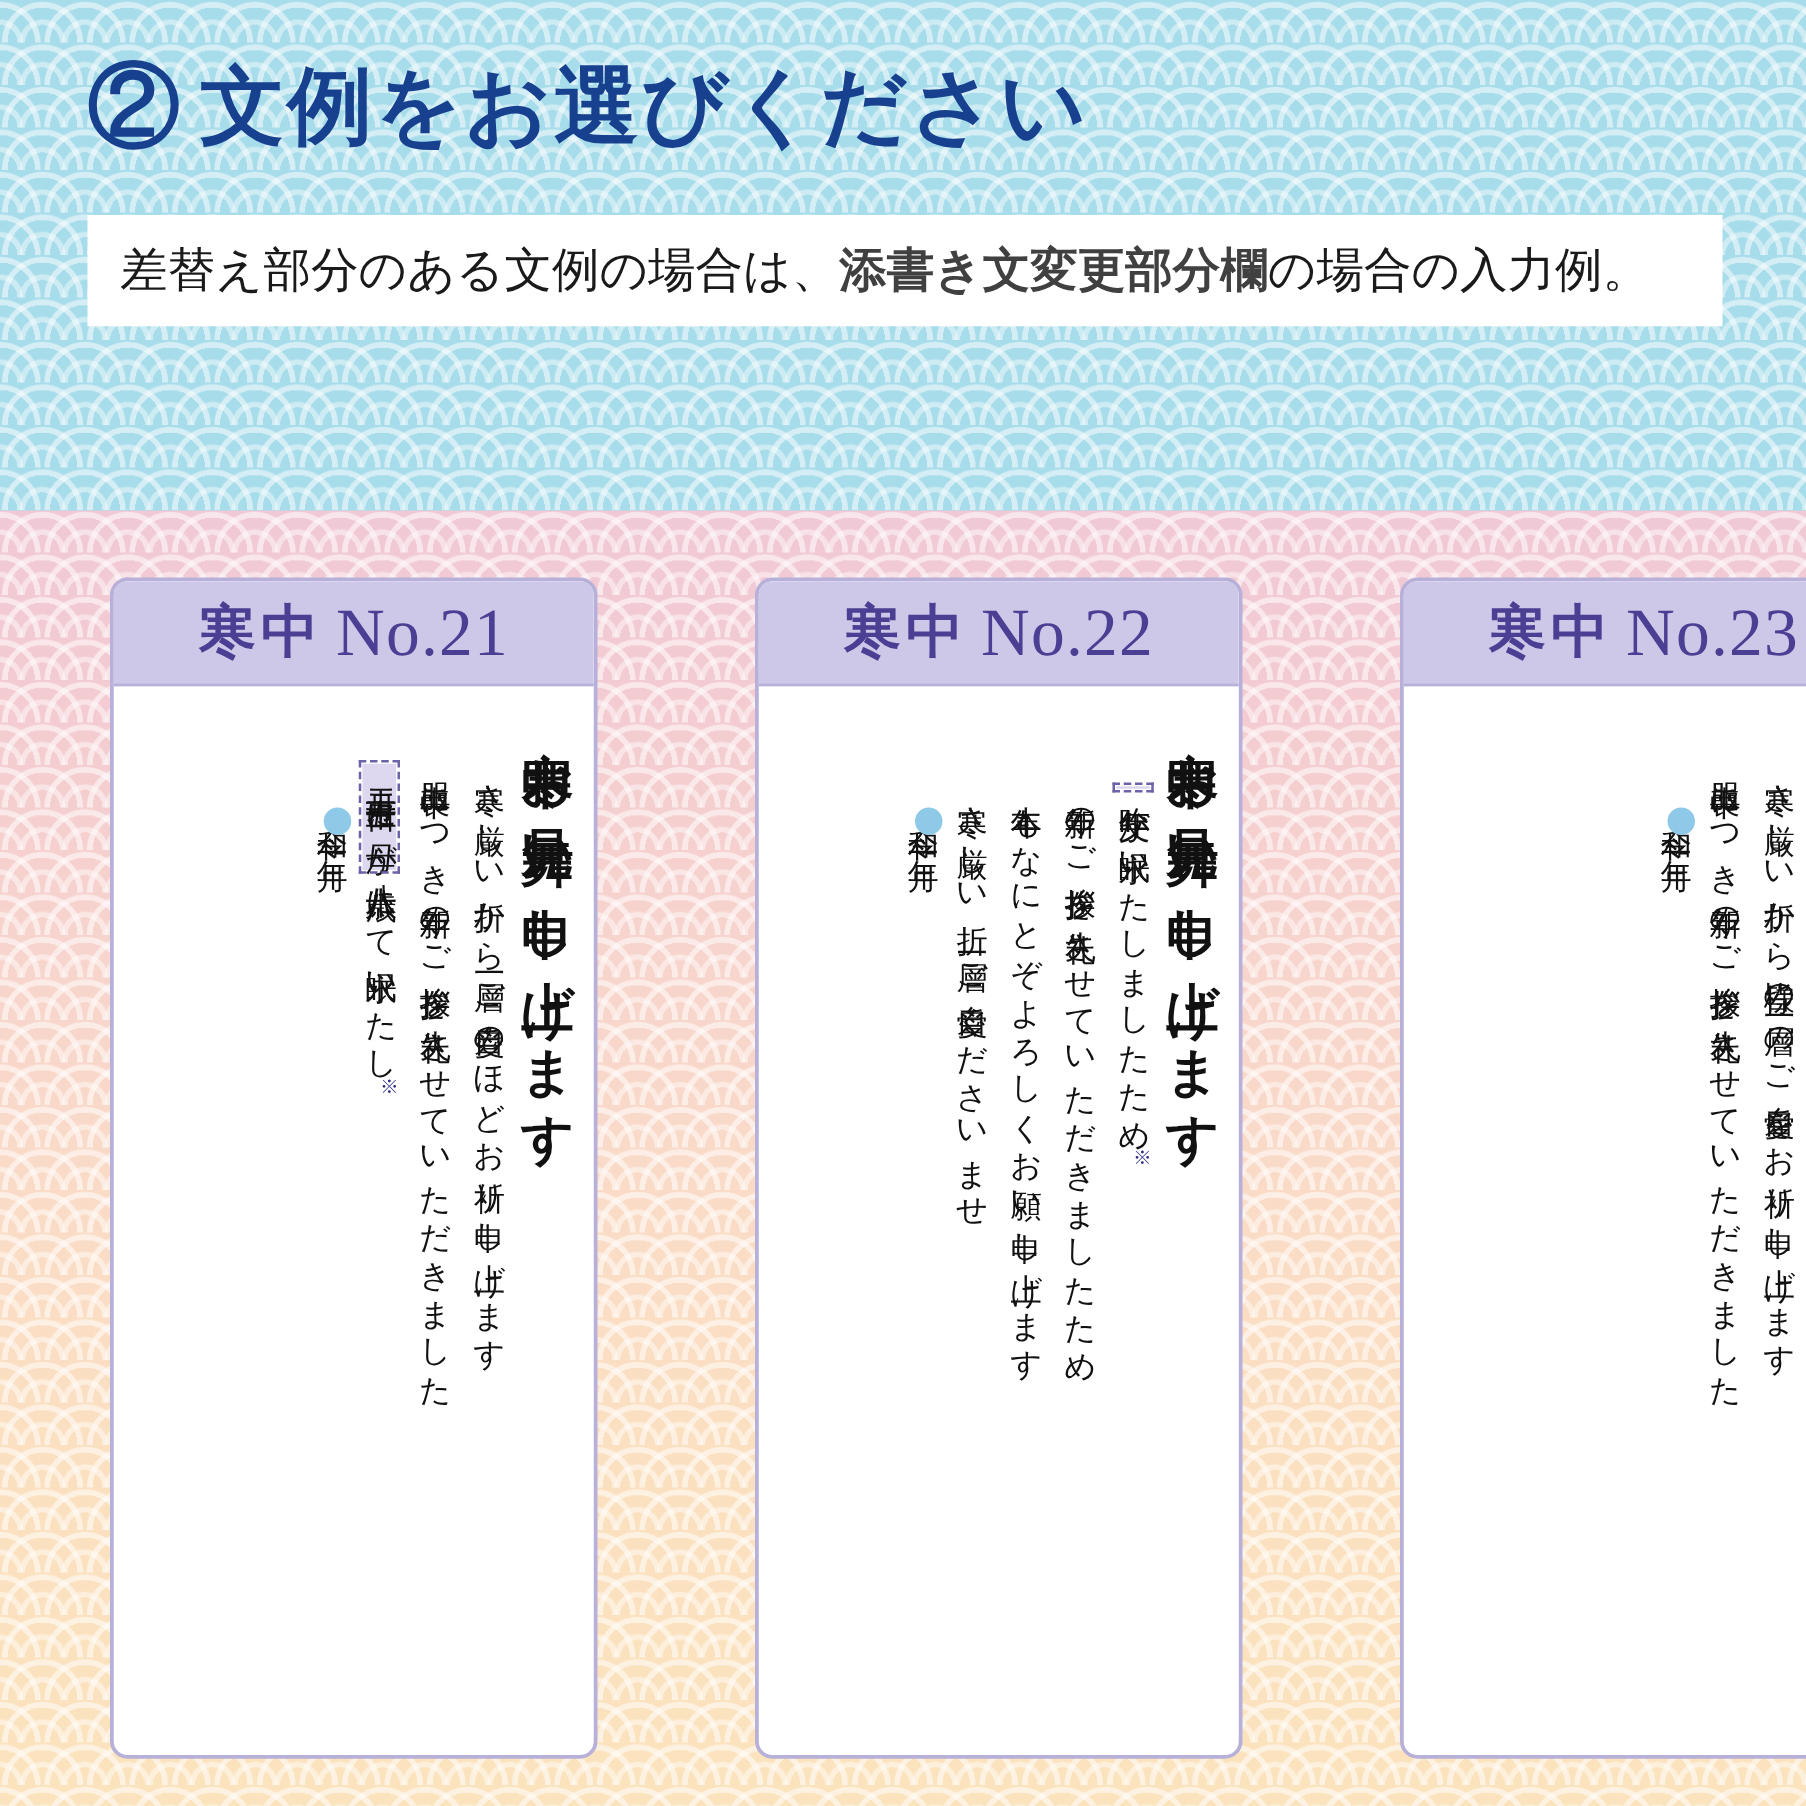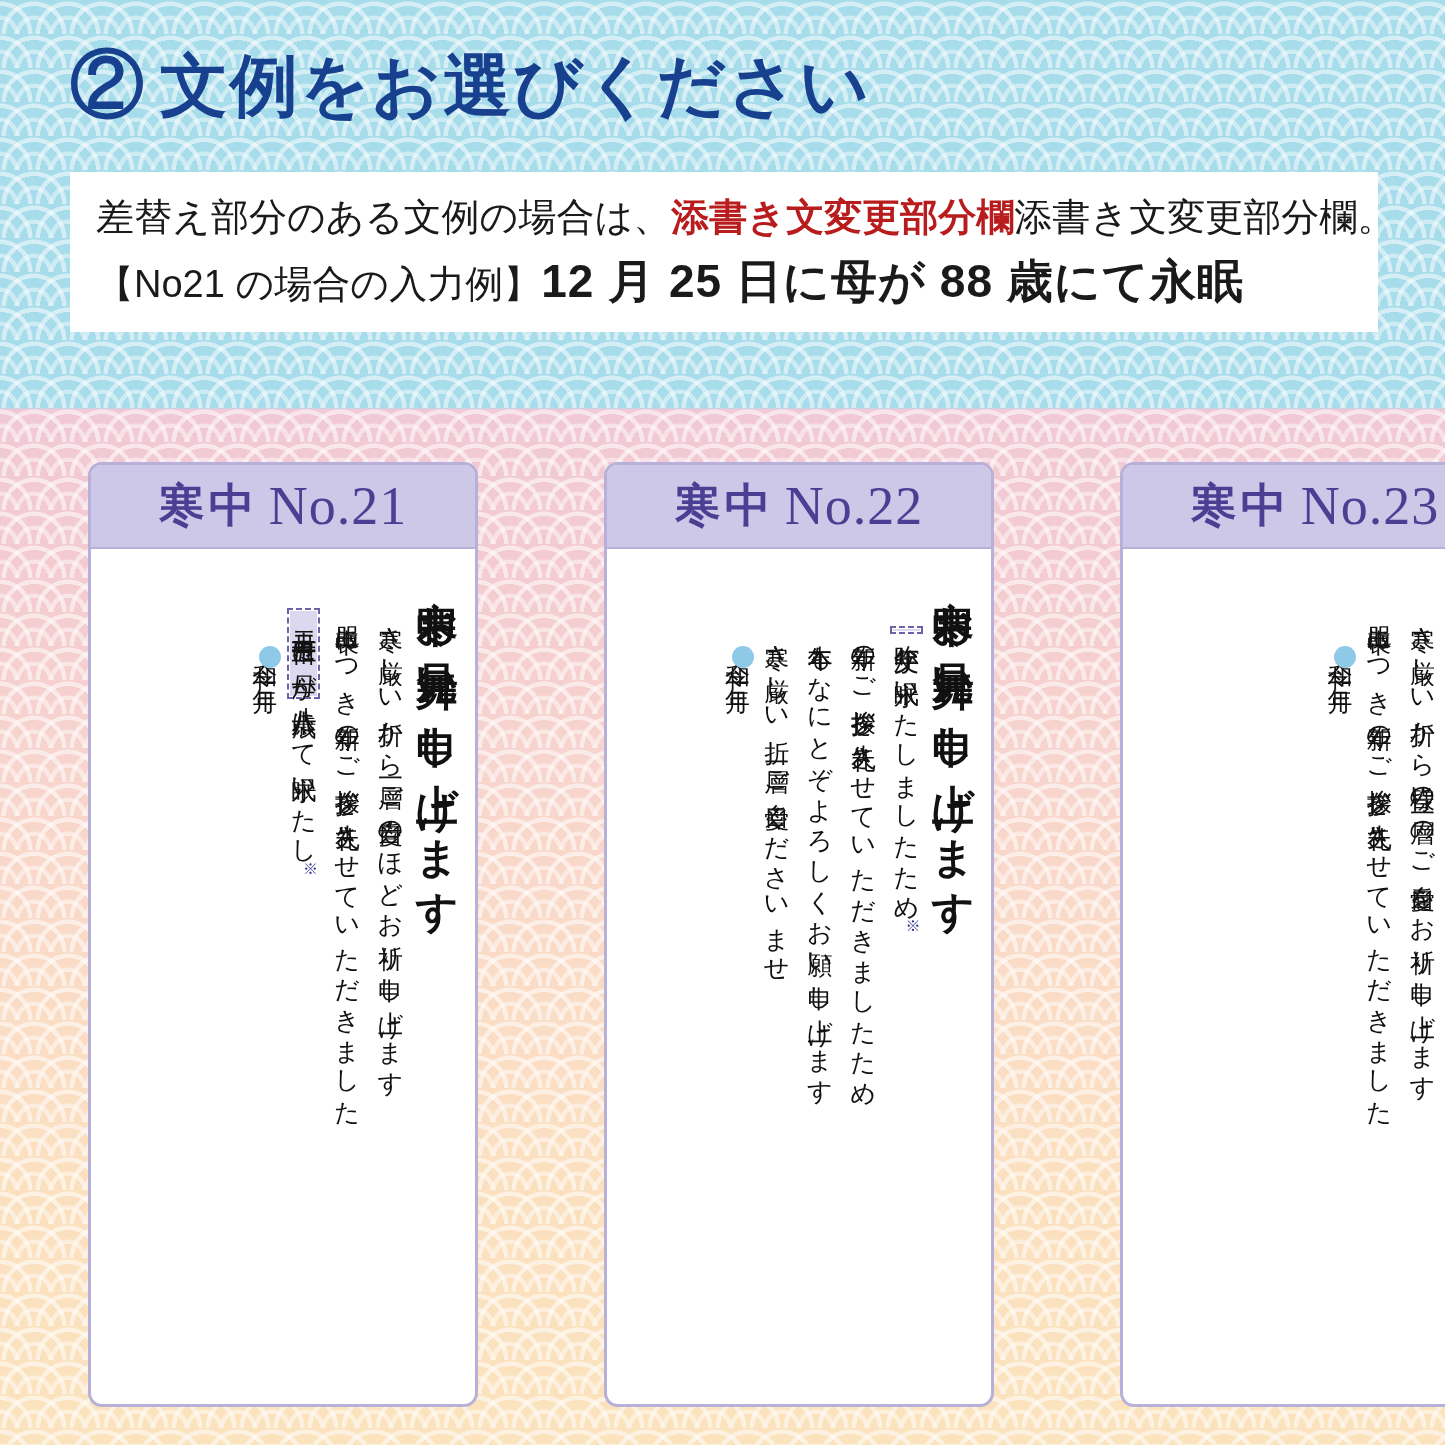--- a/index.html
+++ b/index.html
@@ -87,21 +87,21 @@
     background: #ffffff;
     padding: 18px 26px 16px 26px;
     color: #1a1a1a;
   }
   .line1 {
     font-size: 38px;
     line-height: 1.45;
     white-space: nowrap;
   }
   .line1 .hl {
-    color: #b91c1c;
+    color: #404040;
     font-weight: bold;
   }
   .line2 {
     font-size: 38px;
     line-height: 1.5;
     white-space: nowrap;
     margin-top: 2px;
   }
   .line2 .example {
     font-size: 46px;
@@ -225,24 +225,21 @@
   <div id="wave-top"></div>
   <div id="wave-bottom"></div>
 
   <div id="header">
     <span id="step-number">②</span>
     <span id="header-title">文例をお選びください</span>
   </div>
 
   <div id="instruction-box">
     <div class="line1">
-      <span>差替え部分のある文例の場合は、</span><span class="hl">添書き文変更部分欄</span><span>添書き文変更部分欄。</span>
-    </div>
-    <div class="line2">
-      <span>【No21 の場合の入力例】</span><span class="example">12 月 25 日に母が 88 歳にて永眠</span>
+      <span>差替え部分のある文例の場合は、</span><span class="hl">添書き文変更部分欄</span><span>の場合の入力例。</span>
     </div>
   </div>
 
   <div id="cards">
 
     <div class="card">
       <div class="card-header">
         <span class="kanchu">寒中</span>
         <span class="no">No.21</span>
       </div>

